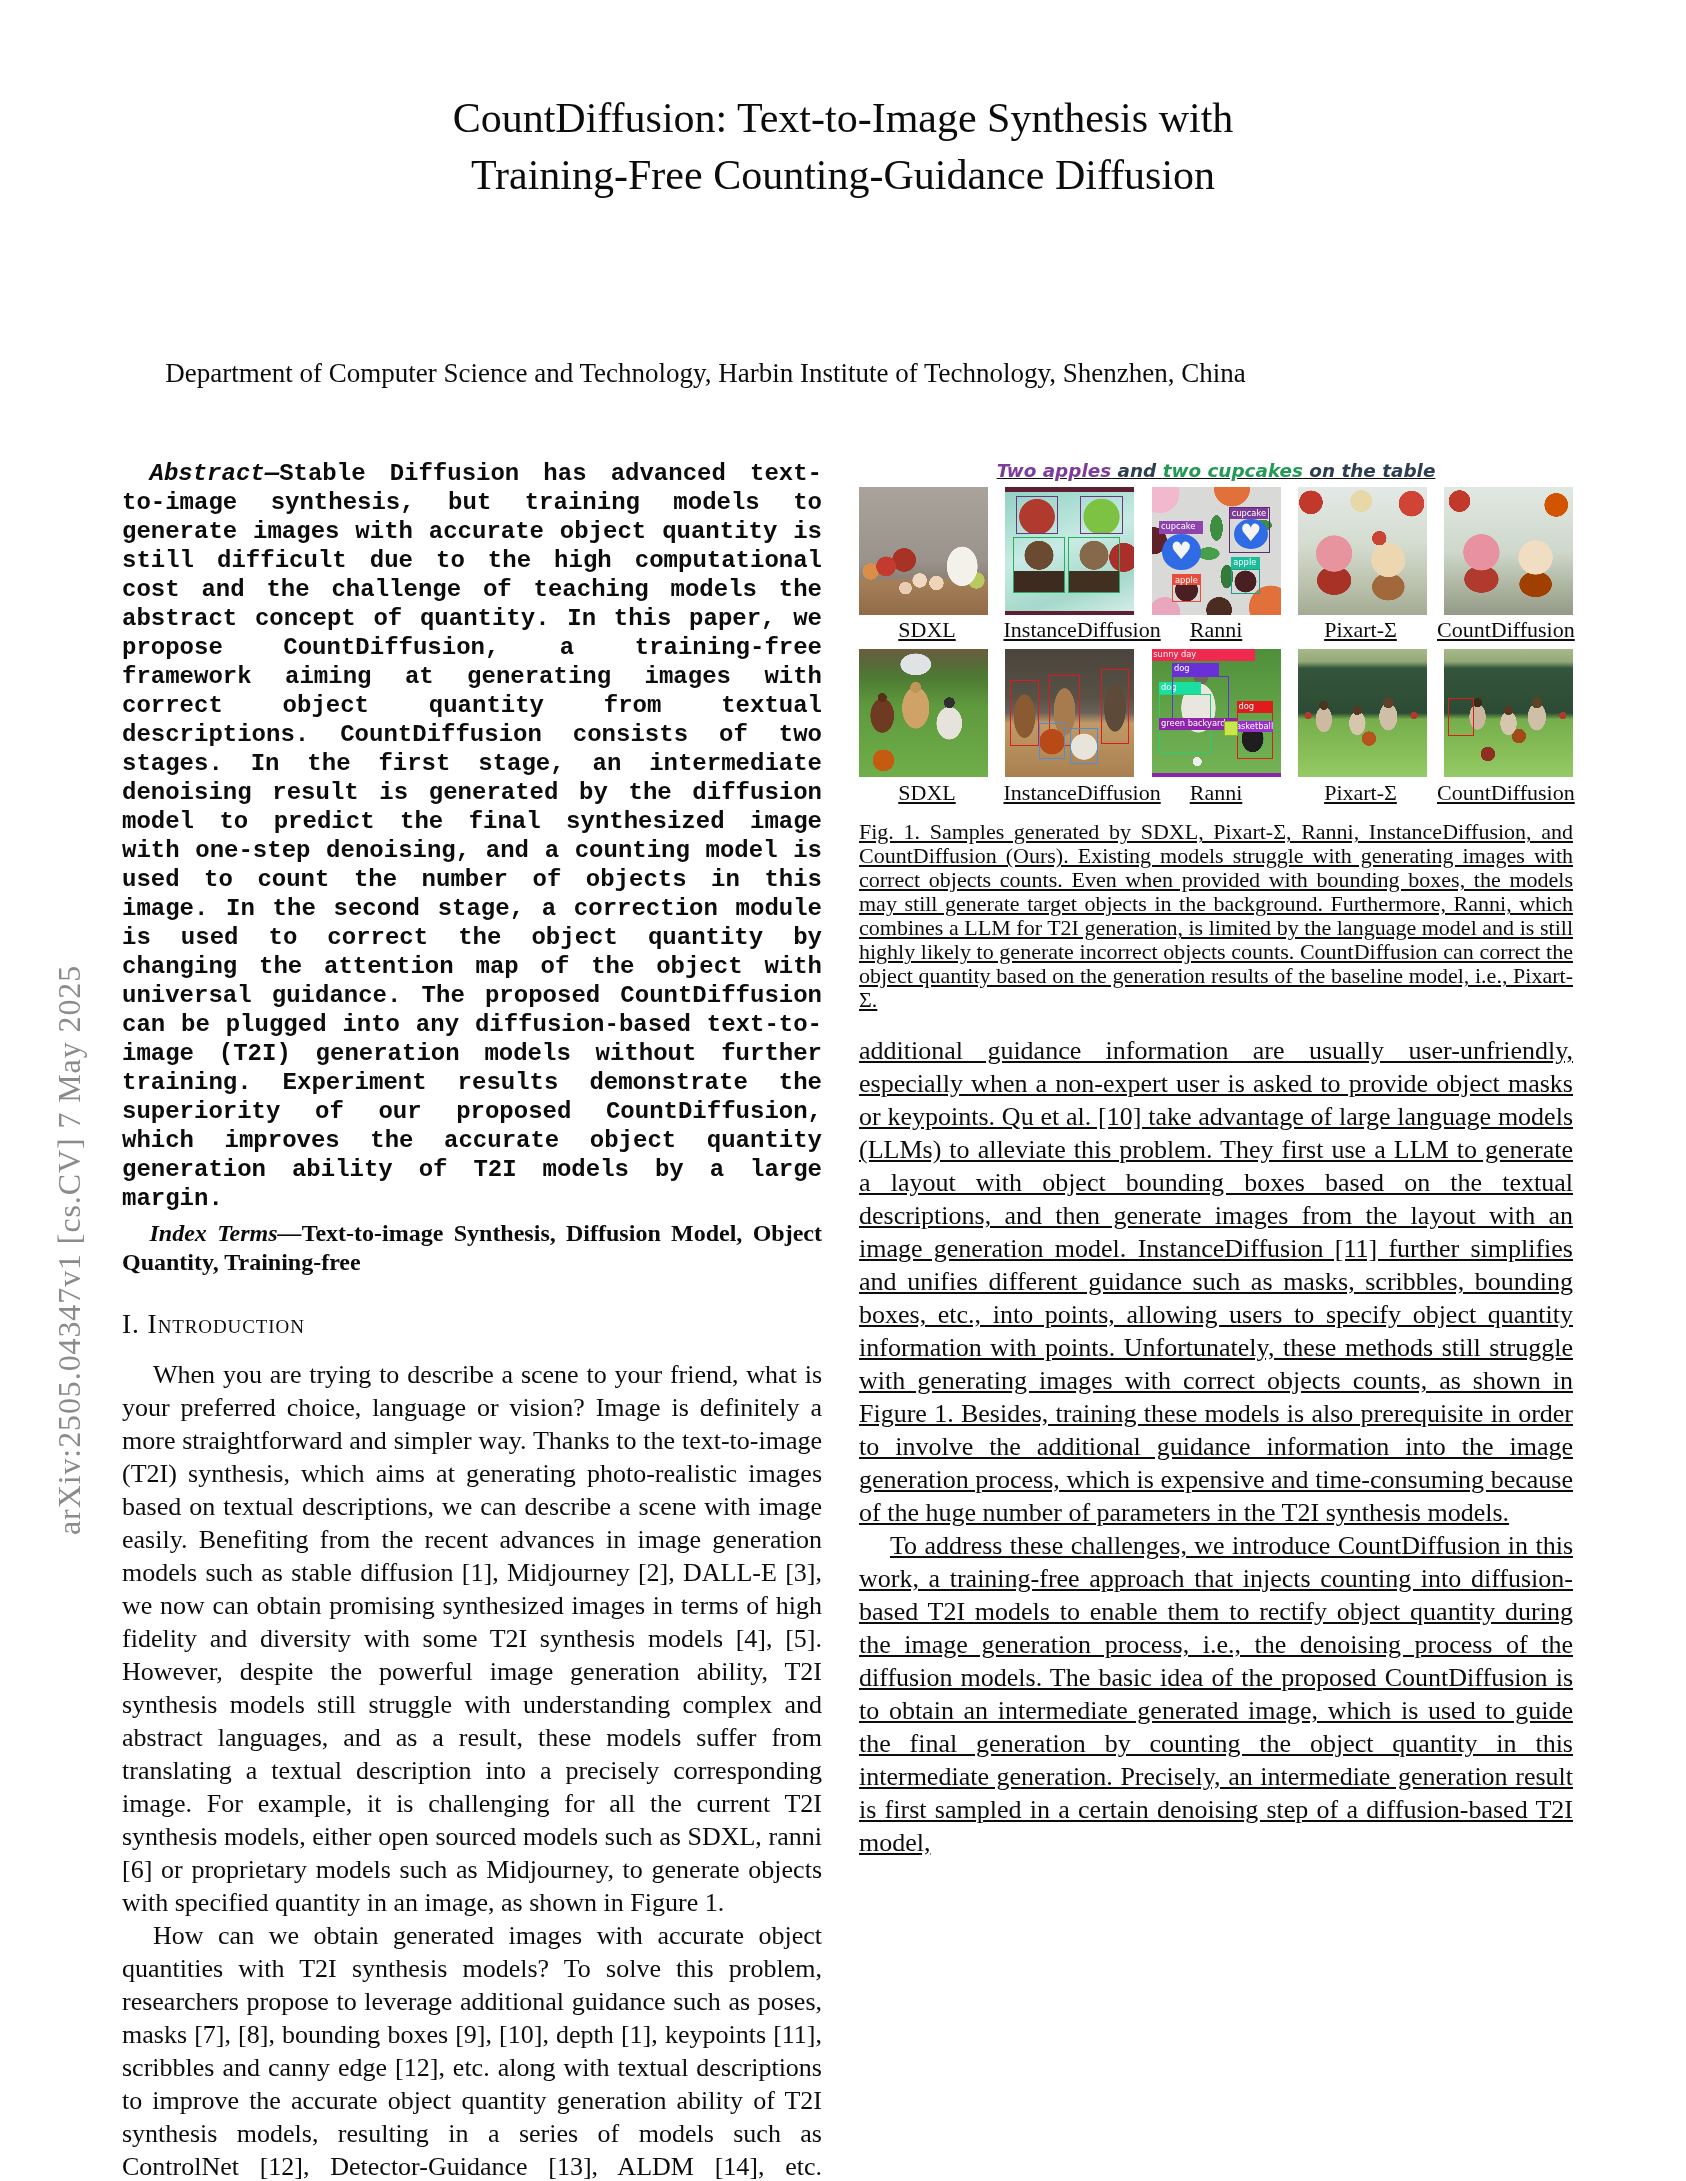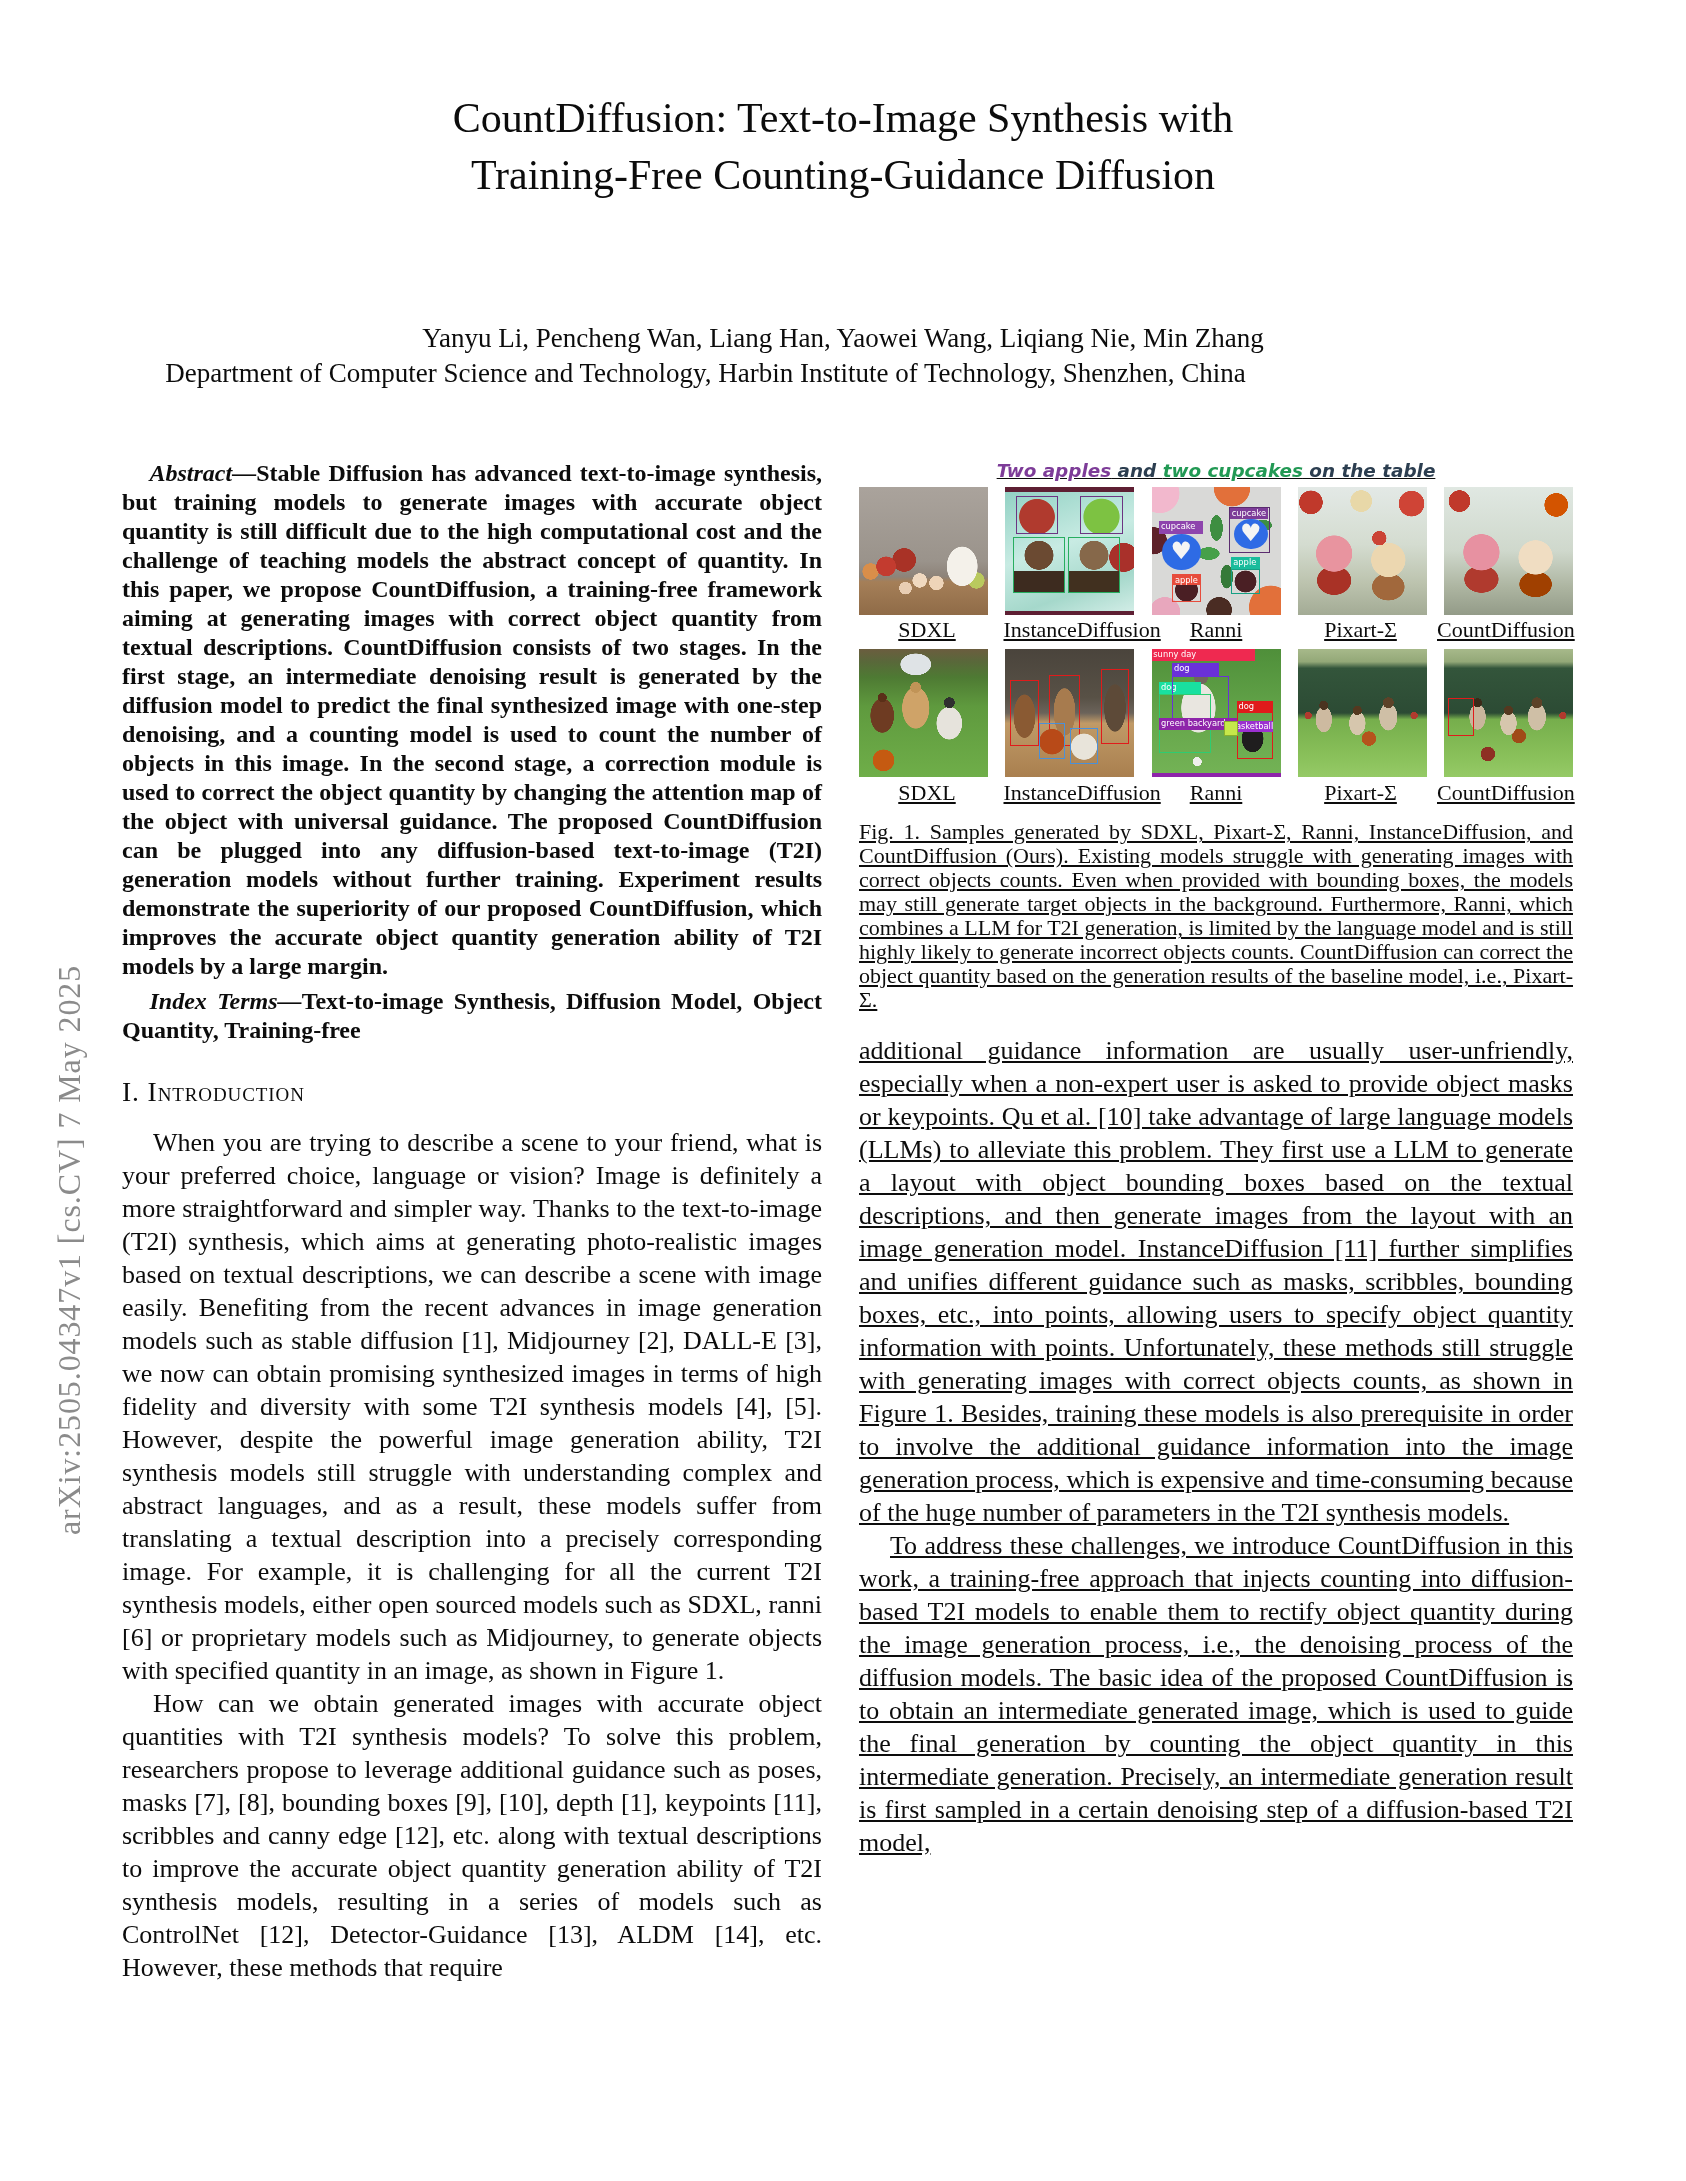--- a/index.html
+++ b/index.html
@@ -15,21 +15,21 @@
          font-size:42px;line-height:57px;font-weight:normal;margin:0;}
   .authors{position:absolute;top:323px;left:0;width:1686px;text-align:center;font-size:27px;}
   .affil{position:absolute;top:358px;left:0;width:1411px;text-align:center;font-size:27px;}
 
   
   .col{position:absolute;top:459px;text-align:justify;}
   .col-left{left:122px;width:700px;}
   .col-right{left:859px;width:714px;text-decoration:underline;}
   p{margin:0;}
   .abstract{font-weight:bold;font-size:24px;line-height:29px;}
-  .abstract-first{text-indent:27.5px;}
+  .abstract-first{text-indent:27.5px;font-family:Liberation Mono, monospace;}
   .lbl-italic{font-style:italic;}
   .index-terms{margin-top:5.5px;text-indent:27.5px;}
   .sec-heading{font-variant:small-caps;font-weight:normal;text-align:left;
                font-size:27.5px;margin:31px 0 18.4px 0;letter-spacing:0.9px;}
   .body{font-size:26px;line-height:33px;}
   .indent{text-indent:31px;}
 
   
   .fig{margin:0;padding:0;}
   .fig-row-caption{text-align:center;font-family:"DejaVu Sans",sans-serif;
@@ -143,21 +143,20 @@
     linear-gradient(180deg,#a7b98a 0%,#93a878 10%,#33553b 15%,#2c4b34 50%,#76ae4c 55%,#88bf59 82%,#95ca66 100%);}
 </style>
 </head>
 <body>
 
 <div class="page">
 
   <div class="arxiv">arXiv:2505.04347v1  [cs.CV]  7 May 2025</div>
 
   <h1 class="title"><span>CountDiffusion: Text-to-Image Synthesis with</span><br><span>Training-Free Counting-Guidance Diffusion</span></h1>
-  <div class="authors">Yanyu Li, Pencheng Wan, Liang Han, Yaowei Wang, Liqiang Nie, Min Zhang</div>
   <div class="affil">Department of Computer Science and Technology, Harbin Institute of Technology, Shenzhen, China</div>
 
   <div class="col col-left">
     <p class="abstract abstract-first"><span class="lbl-italic">Abstract—</span><span>Stable Diffusion has advanced text-to-image synthesis, but training models to generate images with accurate object quantity is still difficult due to the high computational cost and the challenge of teaching models the abstract concept of quantity. In this paper, we propose CountDiffusion, a training-free framework aiming at generating images with correct object quantity from textual descriptions. CountDiffusion consists of two stages. In the first stage, an intermediate denoising result is generated by the diffusion model to predict the final synthesized image with one-step denoising, and a counting model is used to count the number of objects in this image. In the second stage, a correction module is used to correct the object quantity by changing the attention map of the object with universal guidance. The proposed CountDiffusion can be plugged into any diffusion-based text-to-image (T2I) generation models without further training. Experiment results demonstrate the superiority of our proposed CountDiffusion, which improves the accurate object quantity generation ability of T2I models by a large margin.</span></p>
     <p class="abstract index-terms"><span class="lbl-italic">Index Terms—</span><span>Text-to-image Synthesis, Diffusion Model, Object Quantity, Training-free</span></p>
     <h2 class="sec-heading">I. Introduction</h2>
     <p class="body indent">When you are trying to describe a scene to your friend, what is your preferred choice, language or vision? Image is definitely a more straightforward and simpler way. Thanks to the text-to-image (T2I) synthesis, which aims at generating photo-realistic images based on textual descriptions, we can describe a scene with image easily. Benefiting from the recent advances in image generation models such as stable diffusion [1], Midjourney [2], DALL-E [3], we now can obtain promising synthesized images in terms of high fidelity and diversity with some T2I synthesis models [4], [5]. However, despite the powerful image generation ability, T2I synthesis models still struggle with understanding complex and abstract languages, and as a result, these models suffer from translating a textual description into a precisely corresponding image. For example, it is challenging for all the current T2I synthesis models, either open sourced models such as SDXL, ranni [6] or proprietary models such as Midjourney, to generate objects with specified quantity in an image, as shown in Figure 1.</p>
     <p class="body indent">How can we obtain generated images with accurate object quantities with T2I synthesis models? To solve this problem, researchers propose to leverage additional guidance such as poses, masks [7], [8], bounding boxes [9], [10], depth [1], keypoints [11], scribbles and canny edge [12], etc. along with textual descriptions to improve the accurate object quantity generation ability of T2I synthesis models, resulting in a series of models such as ControlNet [12], Detector-Guidance [13], ALDM [14], etc. However, these methods that require</p>
   </div>
 

